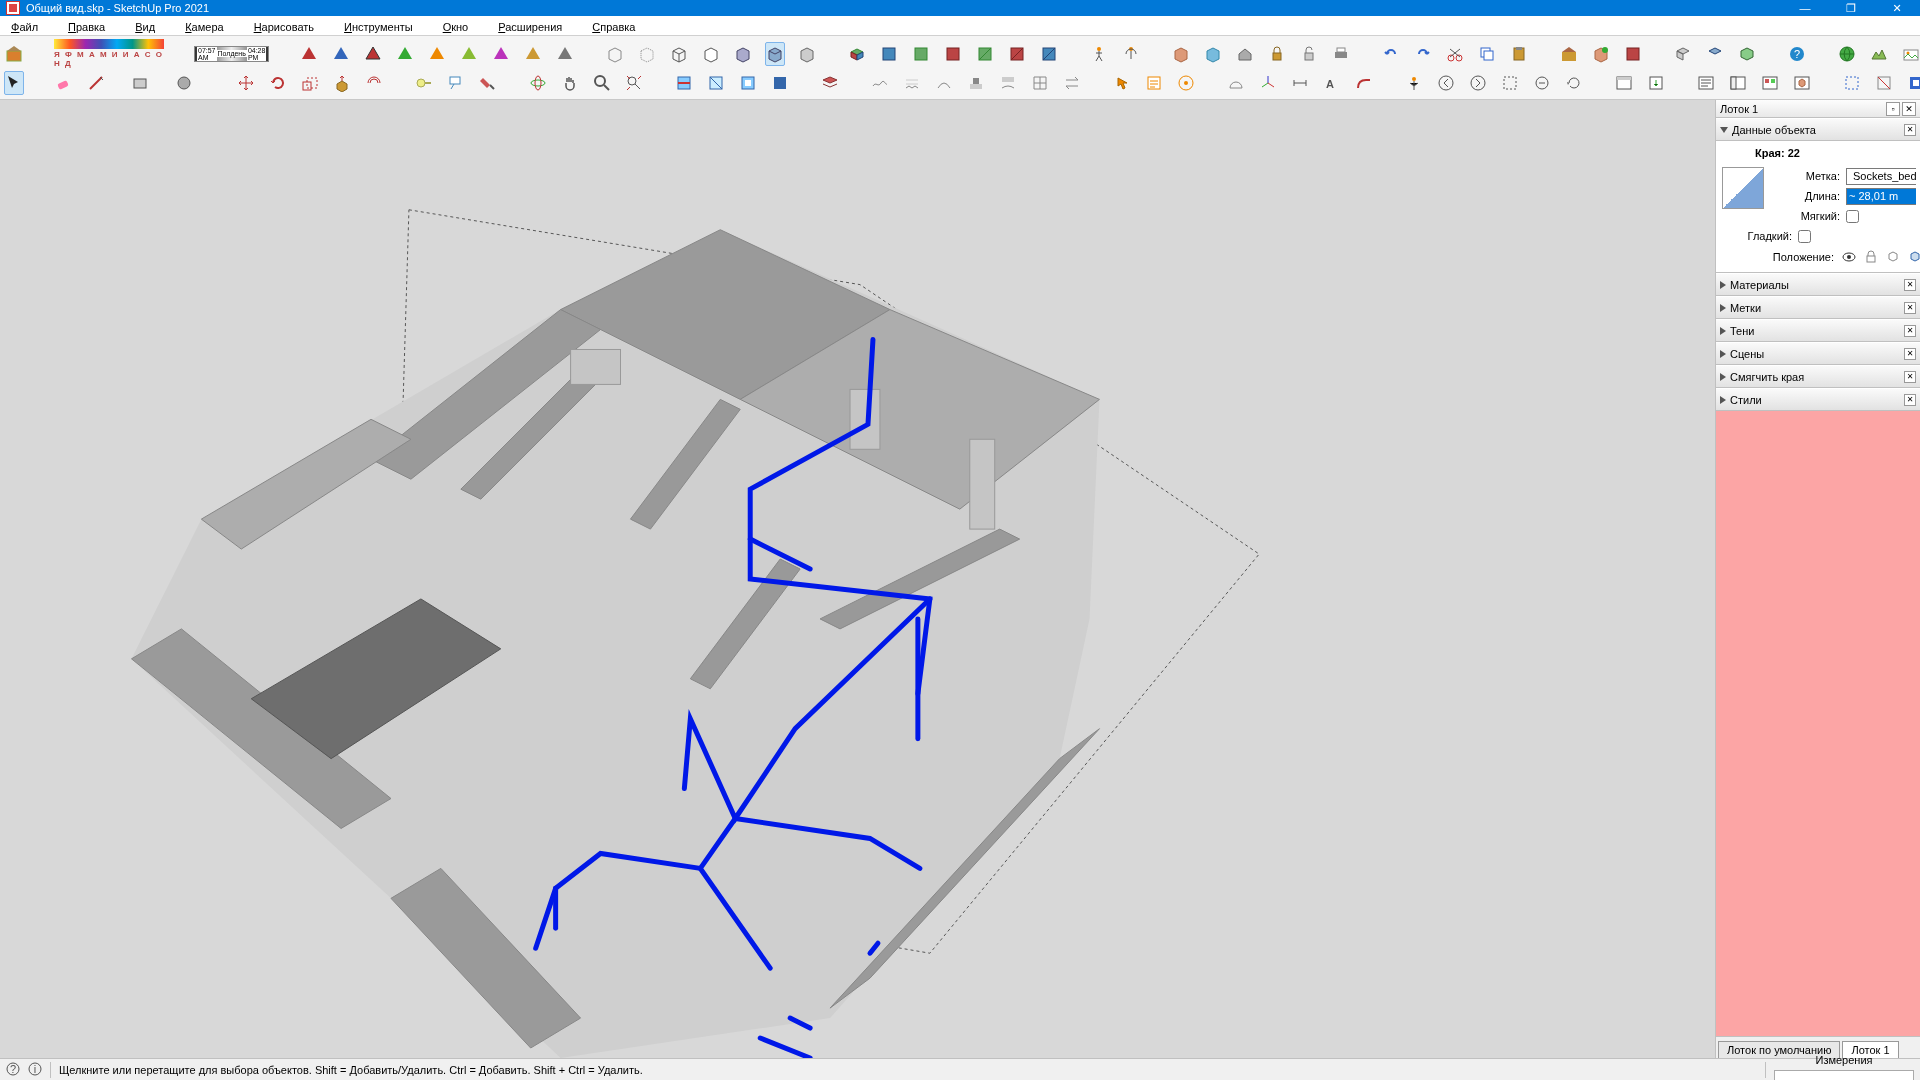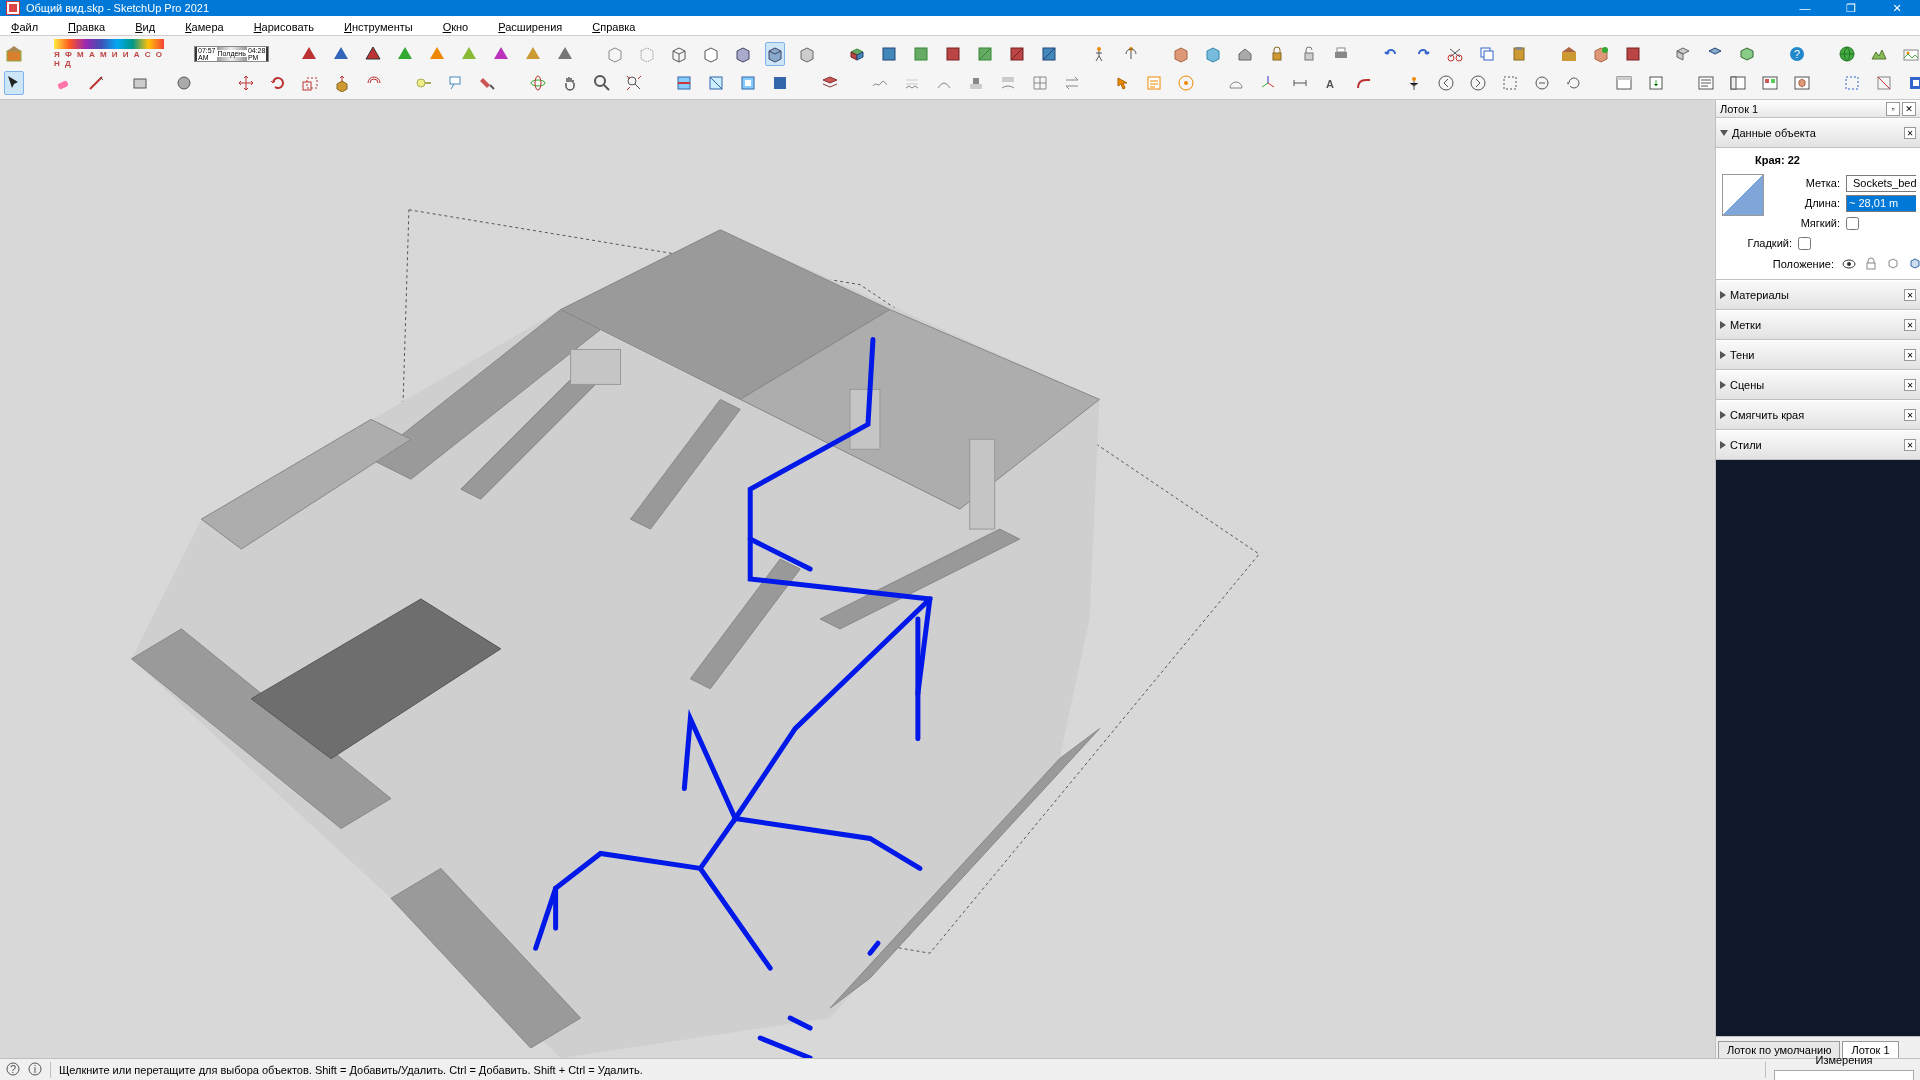--- a/index.html
+++ b/index.html
@@ -19,25 +19,25 @@
 .tbtn { width:24px; height:24px; display:flex; align-items:center; justify-content:center; border:1px solid transparent; border-radius:2px; cursor:pointer; }
 .tbtn.active { background:#cde6f7; border-color:#7eb4ea; }
 .tbtn svg { width:18px; height:18px; }
 .gradient-bar { width:110px; height:10px; background:linear-gradient(90deg,#ffeb3b,#ff5722,#9c27b0,#3f51b5,#03a9f4,#009688,#ffc107,#f44336); }
 .month-label { font-size:8px; letter-spacing:1.5px; color:#b44; font-weight:bold; }
 .shadow-strip { width:100px; height:16px; border:1px solid #888; background:linear-gradient(90deg,#333 0%,#999 30%,#eee 50%,#999 70%,#333 100%); position:relative; display:flex; justify-content:space-between; align-items:center; padding:0 2px; }
 .time-sm { font-size:7px; color:#000; background:#fff; padding:0 1px; }
 .workarea { flex:1; display:flex; overflow:hidden; }
 .viewport { flex:1; background:#d8d8d8; position:relative; overflow:hidden; }
 .viewport svg { width:100%; height:100%; }
-.tray { width:205px; background:#0f172a; border-left:1px solid #c0c0c0; display:flex; flex-direction:column; }
+.tray { width:205px; background:#fca5a5; border-left:1px solid #c0c0c0; display:flex; flex-direction:column; }
 .tray-head { height:18px; background:linear-gradient(#fdfdfd,#e8e8e8); border-bottom:1px solid #c0c0c0; display:flex; align-items:center; padding:0 4px; font-weight:normal; }
 .tray-head .spacer { flex:1; }
 .tray-head .pin,.tray-head .x { width:14px; height:14px; display:flex; align-items:center; justify-content:center; border:1px solid #999; background:#fff; margin-left:2px; font-size:9px; cursor:pointer; }
-.panel-hdr { height:30px; background:linear-gradient(#fafafa,#e2e2e2); border-top:1px solid #fff; border-bottom:1px solid #c0c0c0; display:flex; align-items:center; padding:0 4px; cursor:pointer; }
+.panel-hdr { height:23px; background:linear-gradient(#fafafa,#e2e2e2); border-top:1px solid #fff; border-bottom:1px solid #c0c0c0; display:flex; align-items:center; padding:0 4px; cursor:pointer; }
 .panel-hdr .tri { width:0; height:0; margin-right:4px; }
 .panel-hdr.open .tri { border-left:4px solid transparent; border-right:4px solid transparent; border-top:6px solid #555; }
 .panel-hdr.closed .tri { border-top:4px solid transparent; border-bottom:4px solid transparent; border-left:6px solid #555; }
 .panel-hdr .x { margin-left:auto; width:12px; height:12px; border:1px solid #999; background:#fff; font-size:8px; display:flex; align-items:center; justify-content:center; }
 .panel-body { background:#fff; border-bottom:1px solid #c0c0c0; padding:4px; }
 .obj-title { font-weight:bold; padding:2px 0 6px;margin-left:35px; }
 .obj-row { display:flex; align-items:center; margin:2px 0; height:18px; }
 .obj-row label { flex:0 0 78px; text-align:right; padding-right:6px; color:#000; }
 .thumb { width:42px; height:42px; border:1px solid #999; background:linear-gradient(135deg,#fff 50%,#7ea6d9 50%); margin:2px 4px 6px 2px; float:left; }
 .obj-sel { border:1px solid #7a7a7a; height:17px; font-size:11px; padding:0 2px; width:98px; background:#fff; }

